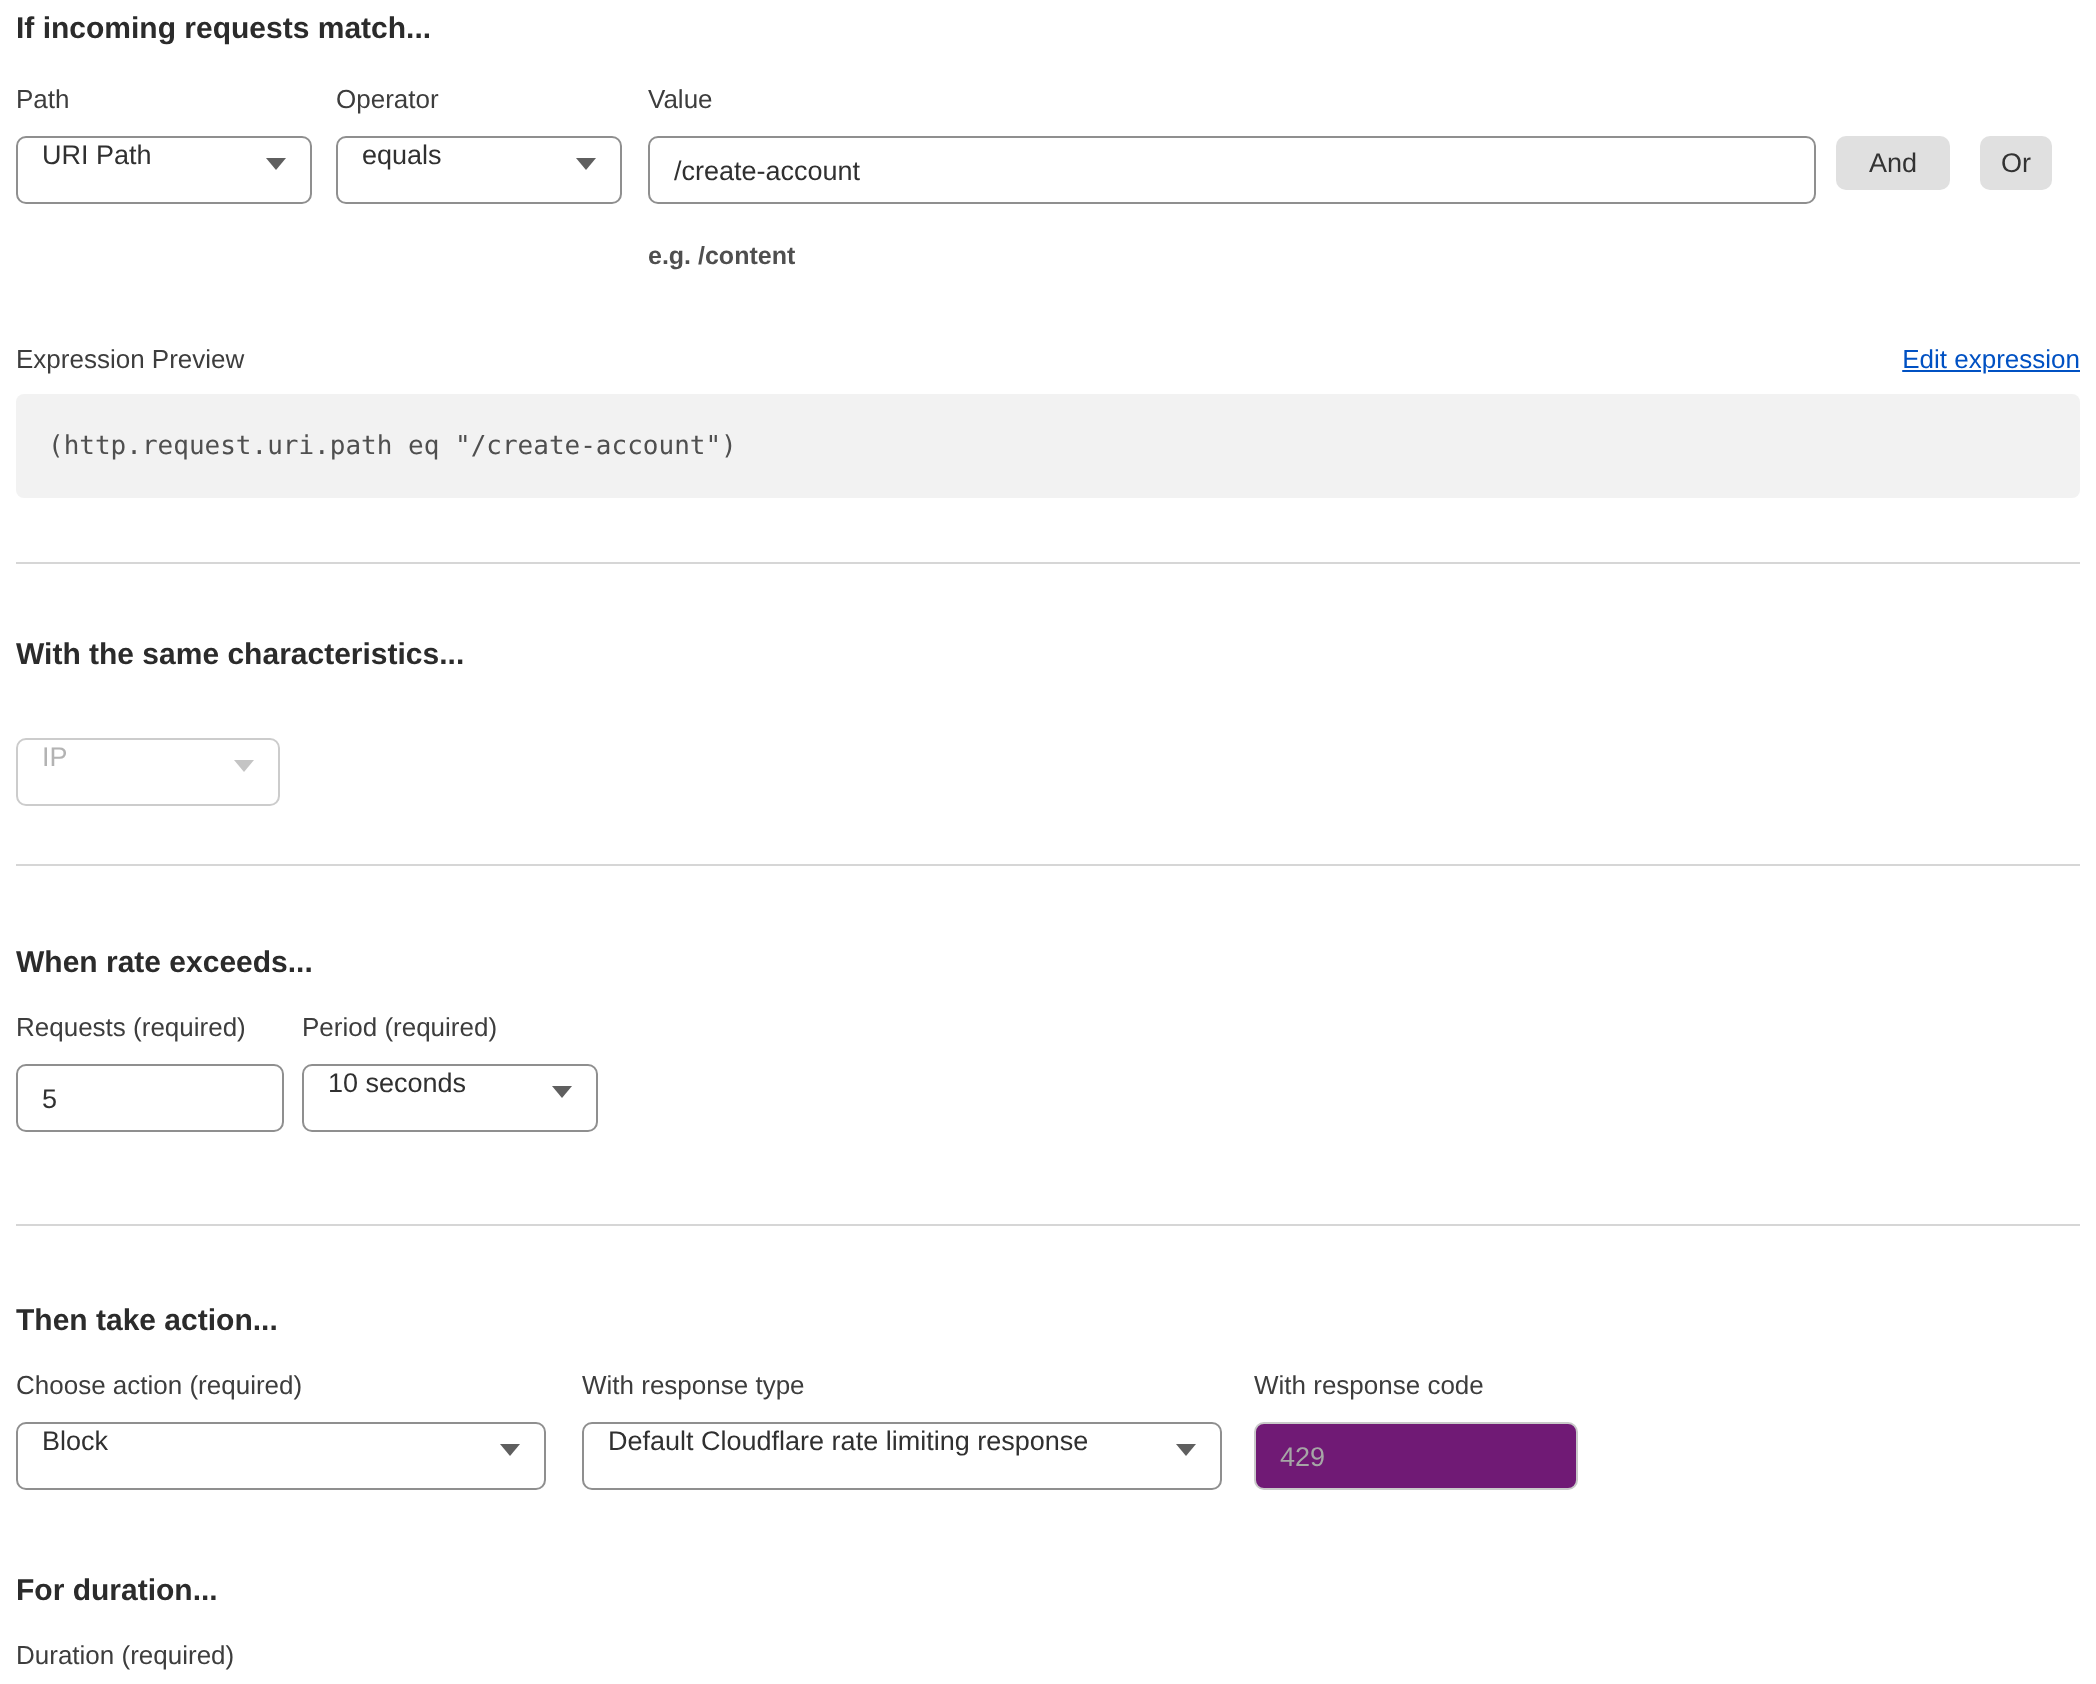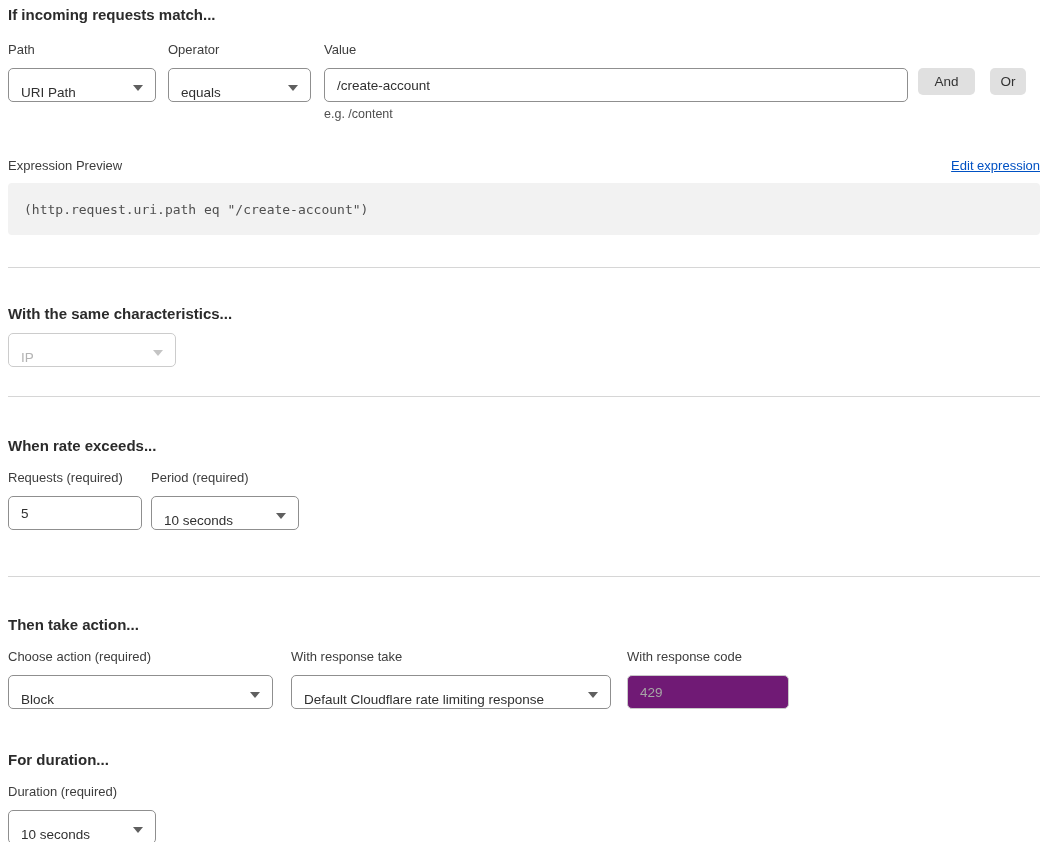--- a/index.html
+++ b/index.html
@@ -20,21 +20,21 @@
   .form-row { display: flex; align-items: flex-start; }
   .field-col { display: flex; flex-direction: column; }
   .field-label {
     font-size: 13px; color: #3d3d3d; line-height: 14px;
     margin-bottom: 11px; white-space: nowrap;
   }
 
   .control {
     height: 33px; border: 1px solid #8f8f8f; border-radius: 5px;
     background: #fff; font-size: 13.5px; color: #303030;
-    display: flex; align-items: flex-start; padding: 16px 12px;
+    display: flex; align-items: flex-end; padding: 16px 12px;
     font-family: "Liberation Sans", sans-serif;
   }
   .select { justify-content: space-between; cursor: pointer; }
   .caret {
     width: 0; height: 0; flex: none; margin-left: 8px;
     border-left: 5px solid transparent; border-right: 5px solid transparent;
     border-top: 6px solid #5f5f5f;
   }
   .select.disabled { border-color: #cccccc; color: #b3b3b3; cursor: default; }
   .select.disabled .caret { border-top-color: #c4c4c4; }
@@ -43,21 +43,21 @@
   input.control.disabled {
     background: #701a75; border-color: #c9c9c9; color: #a6a6a6;
   }
 
   .btn {
     height: 27px; border: none; border-radius: 5px; background: #e0e0e0;
     color: #333; font-size: 13.5px; cursor: pointer;
     font-family: "Liberation Sans", sans-serif;
   }
 
-  .helper-text { font-size: 12.5px; color: #4f4f4f; margin-top: 5px; }
+  .helper-text { font-size: 12.5px; color: #4f4f4f; margin-top: 19px; font-weight: bold; }
 
   .match-row { margin-top: 19px; }
   .w-field { width: 148px; }
   .w-operator { width: 143px; margin-left: 12px; }
   .w-value { width: 584px; margin-left: 13px; }
   .btn-and { width: 57px; margin-left: 10px; margin-top: 25px; }
   .btn-or  { width: 36px; margin-left: 15px; margin-top: 25px; }
 
   .preview-header {
     margin-top: 37px; display: flex; justify-content: space-between;
@@ -70,21 +70,21 @@
   .code-block {
     margin-top: 10px; background: #f2f2f2; border-radius: 4px;
     padding: 19px 16px 18px 16px;
     font-family: "DejaVu Sans Mono", monospace;
     font-size: 13px; color: #4f4f4f; white-space: pre;
   }
 
   .divider { border: none; border-top: 1px solid #d6d6d6; margin: 32px 0 0 0; height: 0; }
 
   .sec-characteristics .section-heading { margin-top: 37px; }
-  .sec-characteristics .select { margin-top: 10px; width: 168px; }
+  .sec-characteristics .select { margin-top: 32px; width: 132px; }
 
   .divider-2 { margin-top: 29px; }
   .sec-rate .section-heading { margin-top: 40px; }
   .sec-rate .form-row { margin-top: 16px; }
   .w-requests { width: 134px; }
   .w-period { width: 148px; margin-left: 9px; }
 
   .divider-3 { margin-top: 46px; }
   .sec-action .section-heading { margin-top: 39px; }
   .sec-action .form-row { margin-top: 16px; }
@@ -173,21 +173,21 @@
     <h2 class="section-heading">Then take action...</h2>
     <div class="form-row">
       <div class="field-col w-action">
         <span class="field-label">Choose action (required)</span>
         <div class="control select">
           <span>Block</span>
           <span class="caret"></span>
         </div>
       </div>
       <div class="field-col w-resptype">
-        <span class="field-label">With response take</span>
+        <span class="field-label">With response type</span>
         <div class="control select">
           <span>Default Cloudflare rate limiting response</span>
           <span class="caret"></span>
         </div>
       </div>
       <div class="field-col w-respcode">
         <span class="field-label">With response code</span>
         <input class="control disabled" type="text" disabled="" value="429" style="">
       </div>
     </div>

